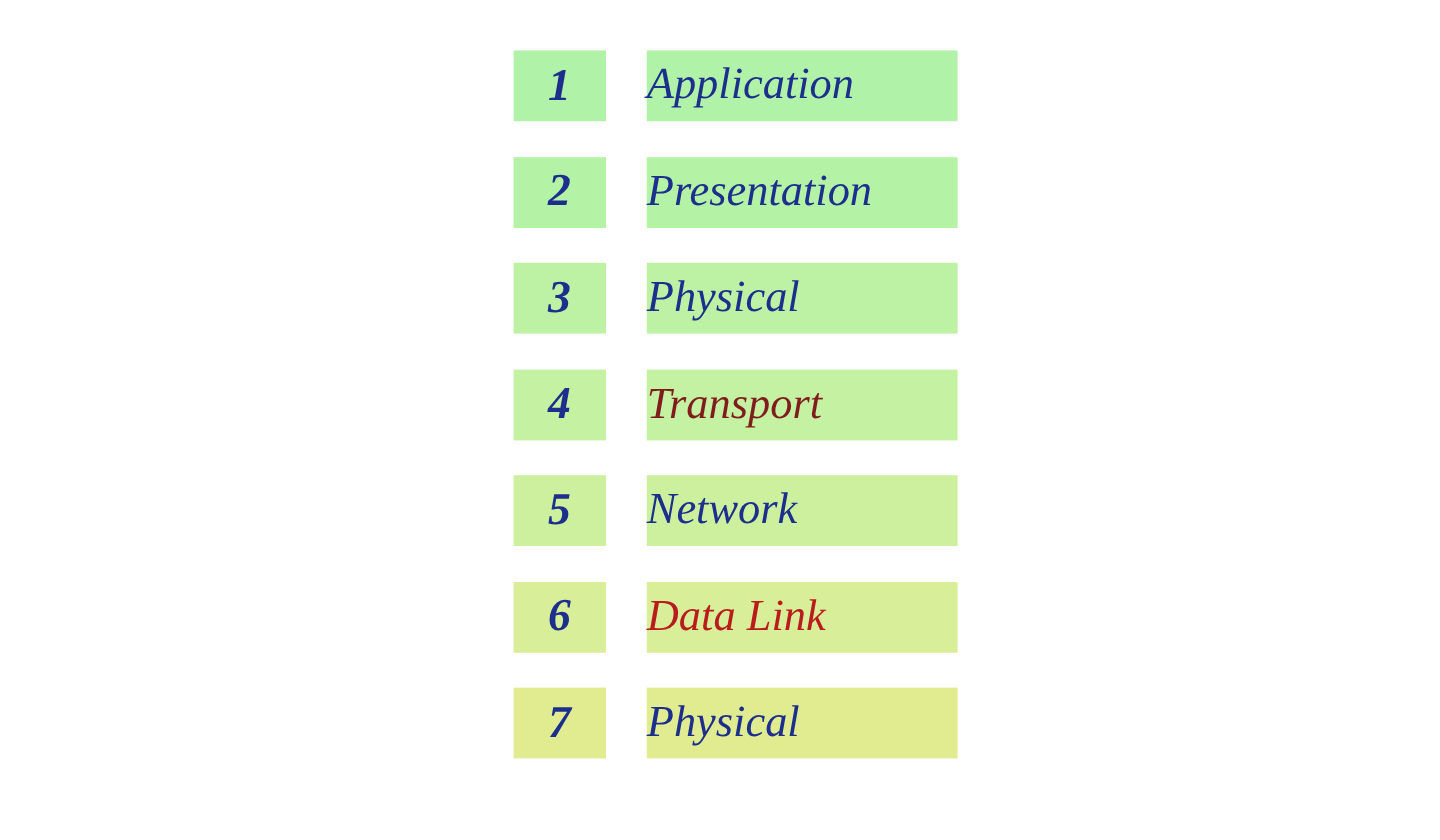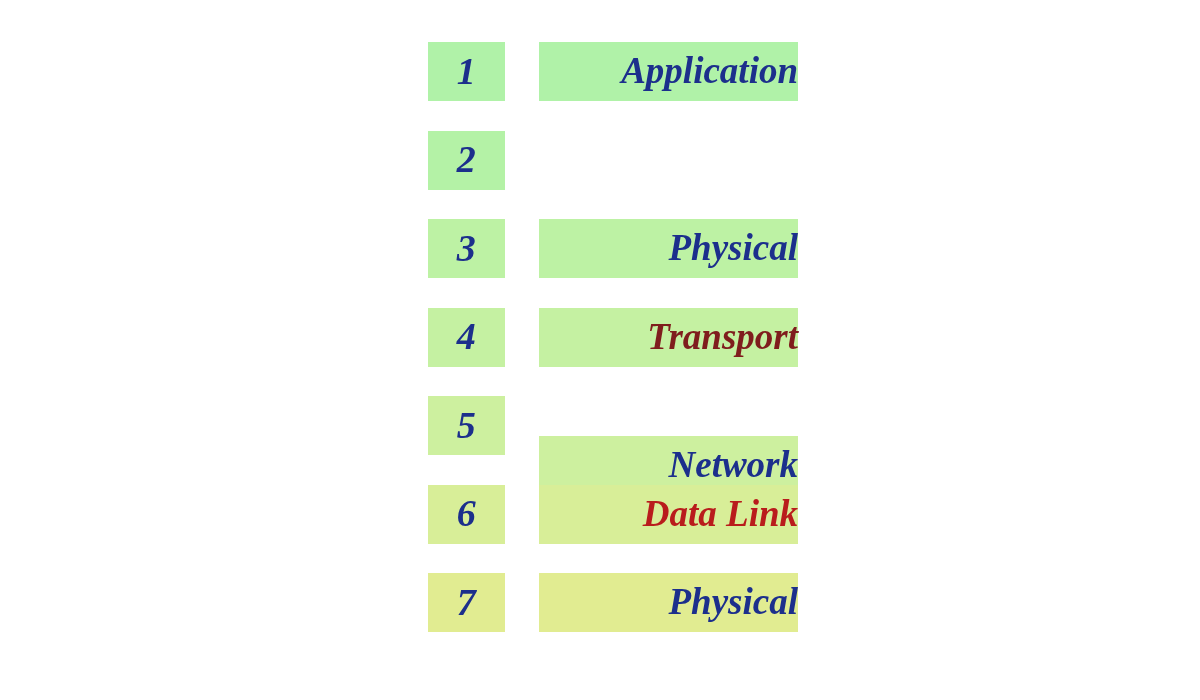--- a/index.html
+++ b/index.html
@@ -43,23 +43,23 @@
     letter-spacing: 0.5px;
   }
 
   .layer-name {
     position: absolute;
     left: 539px;
     width: 259px;
     height: 59px;
     display: flex;
     align-items: center;
-    justify-content: flex-end;
+    justify-content: flex-start;
     font-style: italic;
-    font-weight: bold;
+    font-weight: normal;
     font-size: 37px;
     color: #1c2f8c;
     line-height: 1;
     white-space: nowrap;
   }
 
   
   .layer-number > span,
   .layer-name > span {
     display: block;
@@ -74,39 +74,42 @@
     <div class="layer-number" style="top: 42px; left: 428px; width: 77px; height: 59px; background: rgb(176, 242, 168); color: rgb(28, 47, 140);">
       <span>1</span>
     </div>
     <div class="layer-name" style="top: 42px; left: 539px; width: 259px; height: 59px; background: rgb(176, 242, 168); color: rgb(28, 47, 140);">
       <span>Application</span>
     </div>
     <div class="layer-row" style="top: 130.5px; left: 0px; width: 1200px;"></div>
     <div class="layer-number" style="top: 130.5px; left: 428px; width: 77px; height: 59px; background: rgb(180, 242, 166); color: rgb(28, 47, 140);">
       <span>2</span>
     </div>
+    <div class="layer-name" style="top: 130.5px; left: 539px; width: 259px; height: 59px; background: rgb(180, 242, 166); color: rgb(28, 47, 140);">
+      <span>Presentation</span>
+    </div>
     <div class="layer-row" style="top: 219px; left: 0px; width: 1200px;"></div>
     <div class="layer-number" style="top: 219px; left: 428px; width: 77px; height: 59px; background: rgb(189, 242, 164); color: rgb(28, 47, 140);">
       <span>3</span>
     </div>
     <div class="layer-name" style="top: 219px; left: 539px; width: 259px; height: 59px; background: rgb(189, 242, 164); color: rgb(28, 47, 140);">
       <span>Physical</span>
     </div>
     <div class="layer-row" style="top: 307.5px; left: 0px; width: 1200px;"></div>
     <div class="layer-number" style="top: 307.5px; left: 428px; width: 77px; height: 59px; background: rgb(197, 241, 162); color: rgb(28, 47, 140);">
       <span>4</span>
     </div>
     <div class="layer-name" style="top: 307.5px; left: 539px; width: 259px; height: 59px; background: rgb(197, 241, 162); color: #7f1d1d;">
       <span>Transport</span>
     </div>
     <div class="layer-row" style="top: 396px; left: 0px; width: 1200px;"></div>
     <div class="layer-number" style="top: 396px; left: 428px; width: 77px; height: 59px; background: rgb(205, 240, 159); color: rgb(28, 47, 140);">
       <span>5</span>
     </div>
-    <div class="layer-name" style="top: 396px; left: 539px; width: 259px; height: 59px; background: rgb(205, 240, 159); color: rgb(28, 47, 140); margin-top: 40px;">
+    <div class="layer-name" style="top: 396px; left: 539px; width: 259px; height: 59px; background: rgb(205, 240, 159); color: rgb(28, 47, 140);">
       <span>Network</span>
     </div>
     <div class="layer-row" style="top: 484.5px; left: 0px; width: 1200px;"></div>
     <div class="layer-number" style="top: 484.5px; left: 428px; width: 77px; height: 59px; background: rgb(216, 238, 152); color: rgb(28, 47, 140);">
       <span>6</span>
     </div>
     <div class="layer-name" style="top: 484.5px; left: 539px; width: 259px; height: 59px; background: rgb(216, 238, 152); color: #b91c1c;">
       <span>Data Link</span>
     </div>
     <div class="layer-row" style="top: 573px; left: 0px; width: 1200px;"></div>

